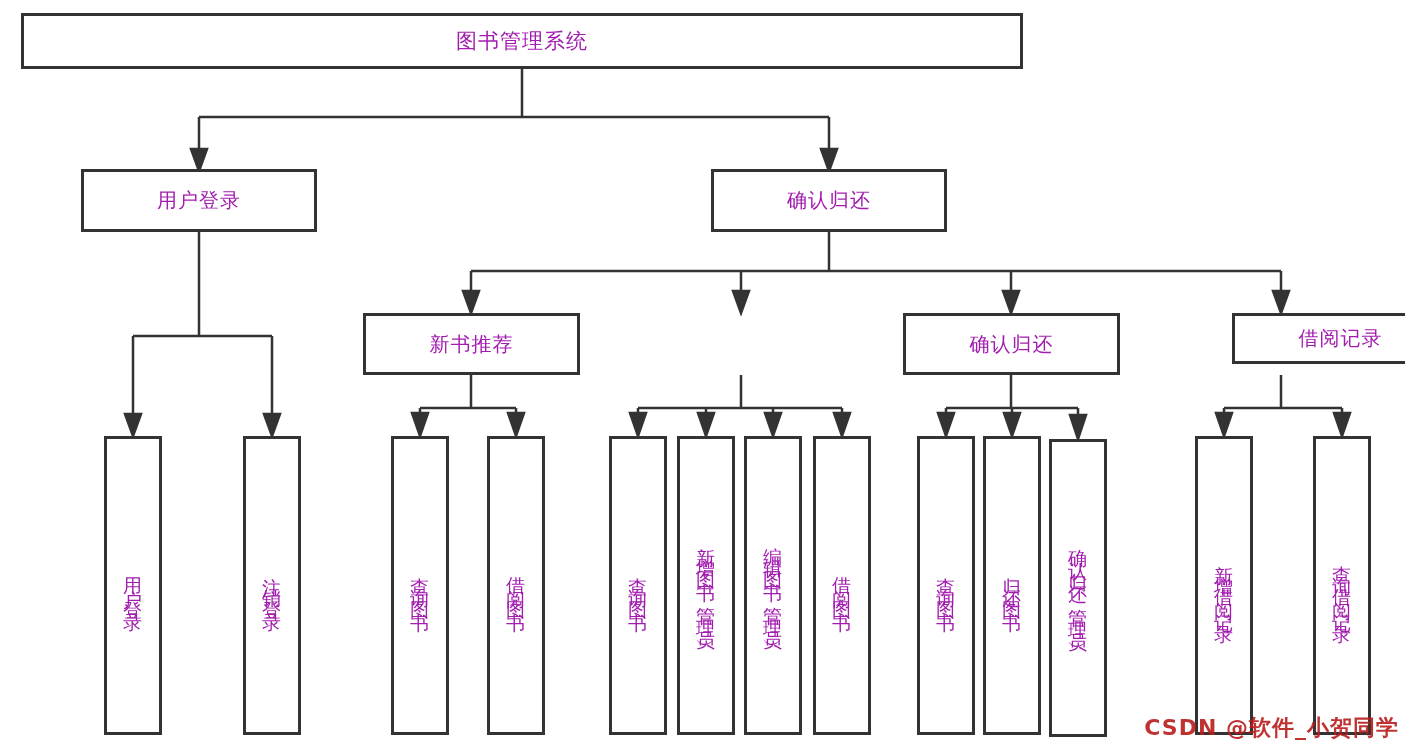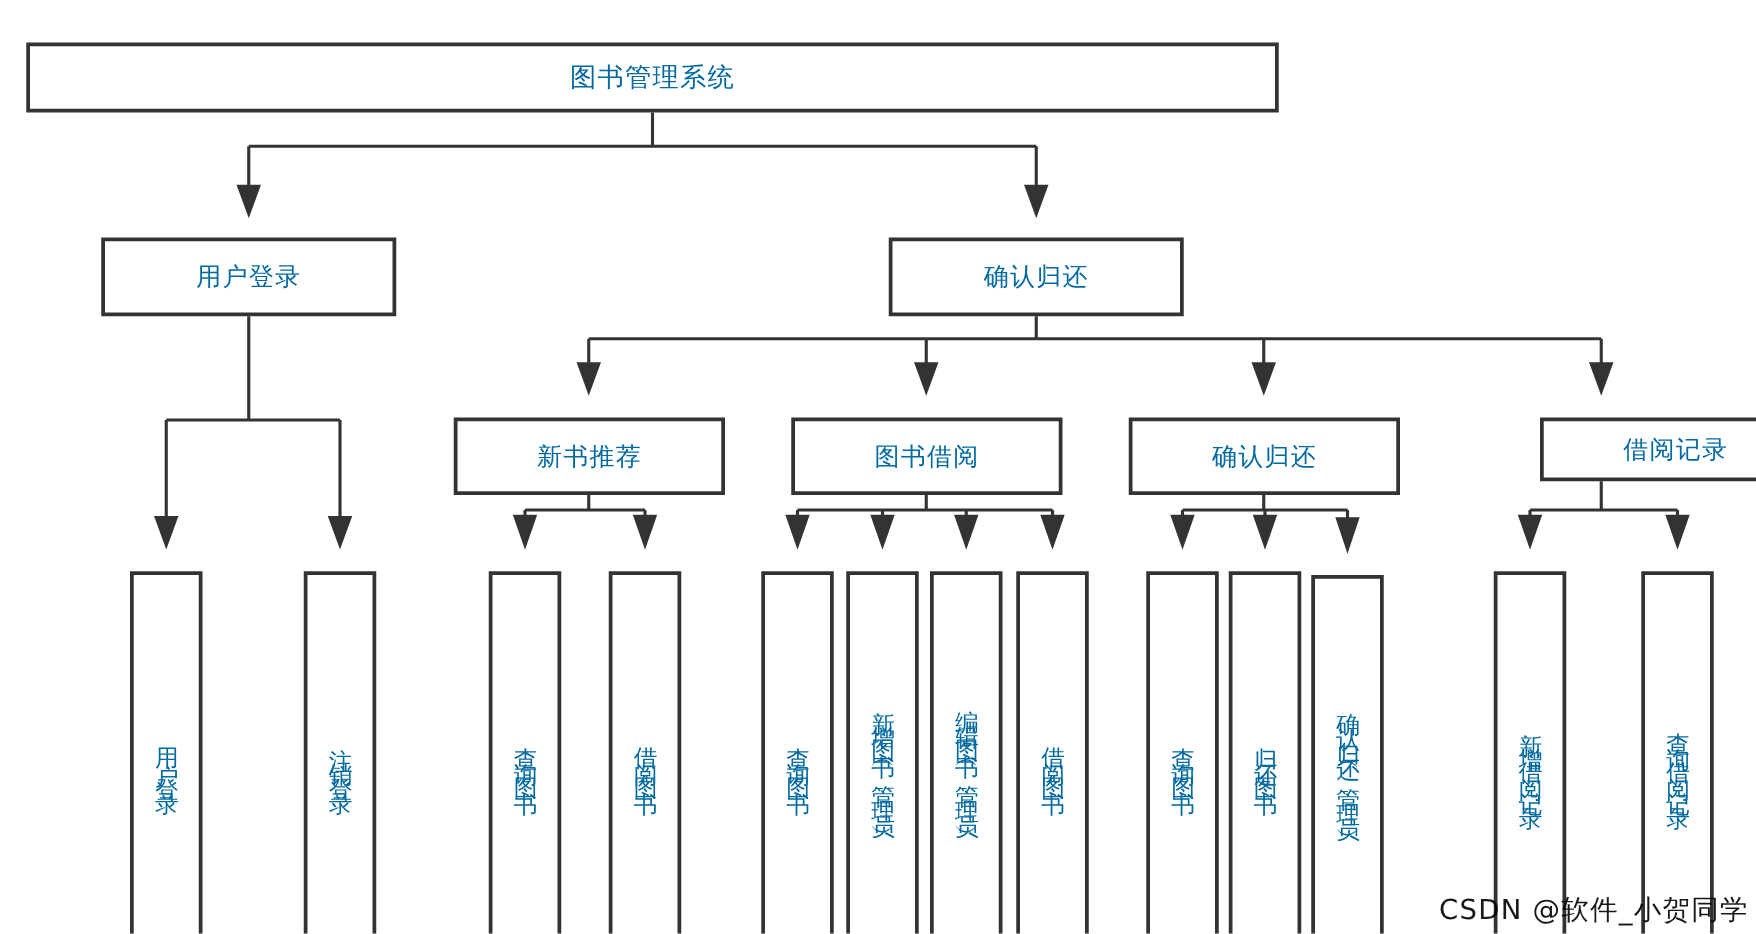--- a/index.html
+++ b/index.html
@@ -24,22 +24,21 @@
     pointer-events: none;
   }
   .box {
     position: absolute;
     box-sizing: border-box;
     border: 3px solid #333333;
     background: #ffffff;
     display: flex;
     align-items: center;
     justify-content: center;
-    color: #0369a1;
-    margin-top: 21px;
+    color: #a21caf;
   }
   .hbox {
     font-size: 20px;
     letter-spacing: 1px;
     white-space: nowrap;
   }
   .root-box {
     font-size: 21px;
   }
   .vbox {
@@ -47,25 +46,26 @@
     text-orientation: mixed;
     font-size: 19px;
     letter-spacing: 12px;
     line-height: 1;
   }
   .watermark {
     position: absolute;
     right: 6px;
     bottom: 4px;
     font-size: 22px;
-    color: #000000;
+    color: #b91c1c;
     letter-spacing: 1px;
     white-space: nowrap;
     z-index: 5;
     opacity: 0.9;
+    font-weight: bold;
   }
 </style>
 </head>
 <body>
 
 <div class="canvas">
 
   <svg class="connectors" viewBox="0 0 1405 747" xmlns="http://www.w3.org/2000/svg">
     <g stroke="#333333" stroke-width="2.5" fill="#333333">
       <path fill="none" d="M522,69 V117 M199,117 H829 M199,117 V152 M829,117 V152"></path>
@@ -108,21 +108,20 @@
       <polygon points="1334,413 1350,413 1342,436"></polygon>
     </g>
   </svg>
 
   <div class="box hbox root-box" style="left:21px; top:13px; width:1002px; height:56px;">图书管理系统</div>
 
   <div class="box hbox" style="left:81px; top:169px; width:236px; height:63px;">用户登录</div>
   <div class="box hbox" style="left:711px; top:169px; width:236px; height:63px;">确认归还</div>
 
   <div class="box hbox" style="left:363px; top:313px; width:217px; height:62px;">新书推荐</div>
-  <div class="box hbox" style="left:633px; top:313px; width:217px; height:62px;">图书借阅</div>
   <div class="box hbox" style="left:903px; top:313px; width:217px; height:62px;">确认归还</div>
   <div class="box hbox" style="left:1232px; top:313px; width:217px; height:51px;">借阅记录</div>
 
   <div class="box vbox" style="left:104px; top:436px; width:58px; height:299px;">用户登录</div>
   <div class="box vbox" style="left:243px; top:436px; width:58px; height:299px;">注销登录</div>
 
   <div class="box vbox" style="left:391px; top:436px; width:58px; height:299px;">查询图书</div>
   <div class="box vbox" style="left:487px; top:436px; width:58px; height:299px;">借阅图书</div>
 
   <div class="box vbox" style="left:609px; top:436px; width:58px; height:299px;">查询图书</div>

